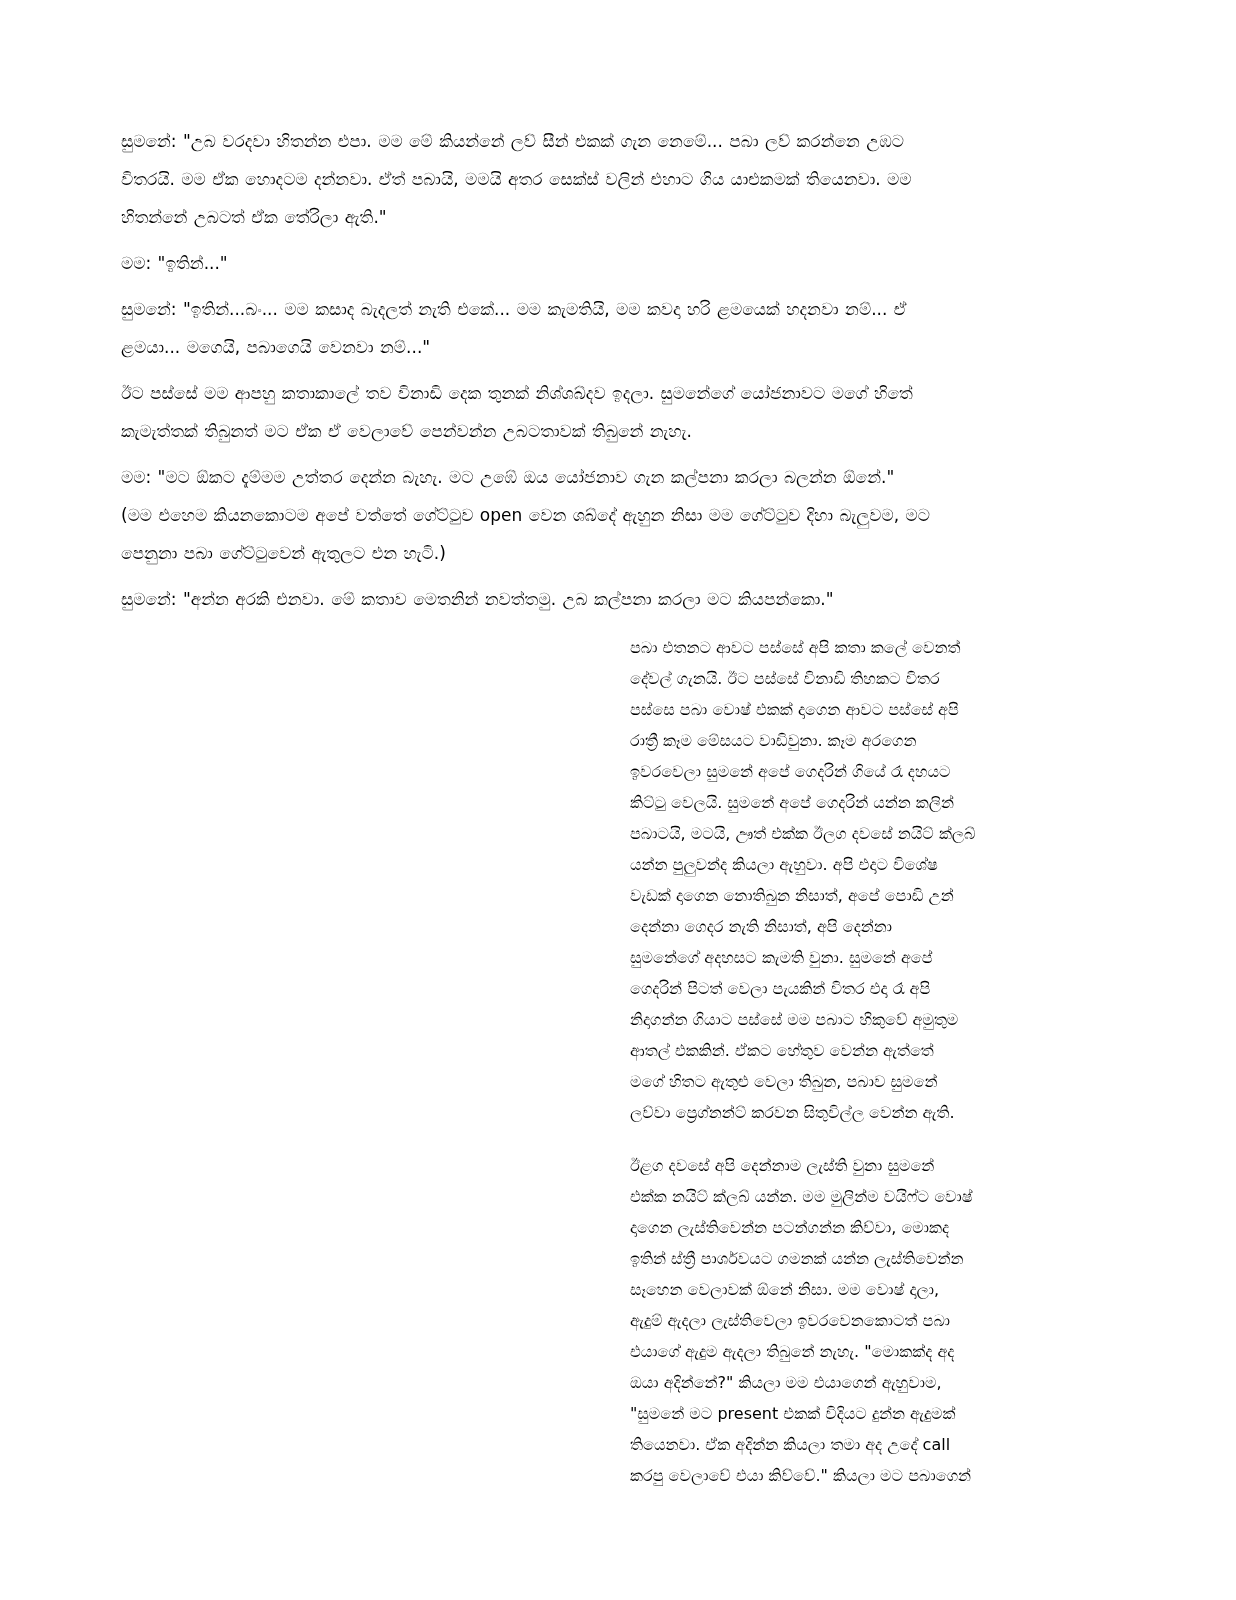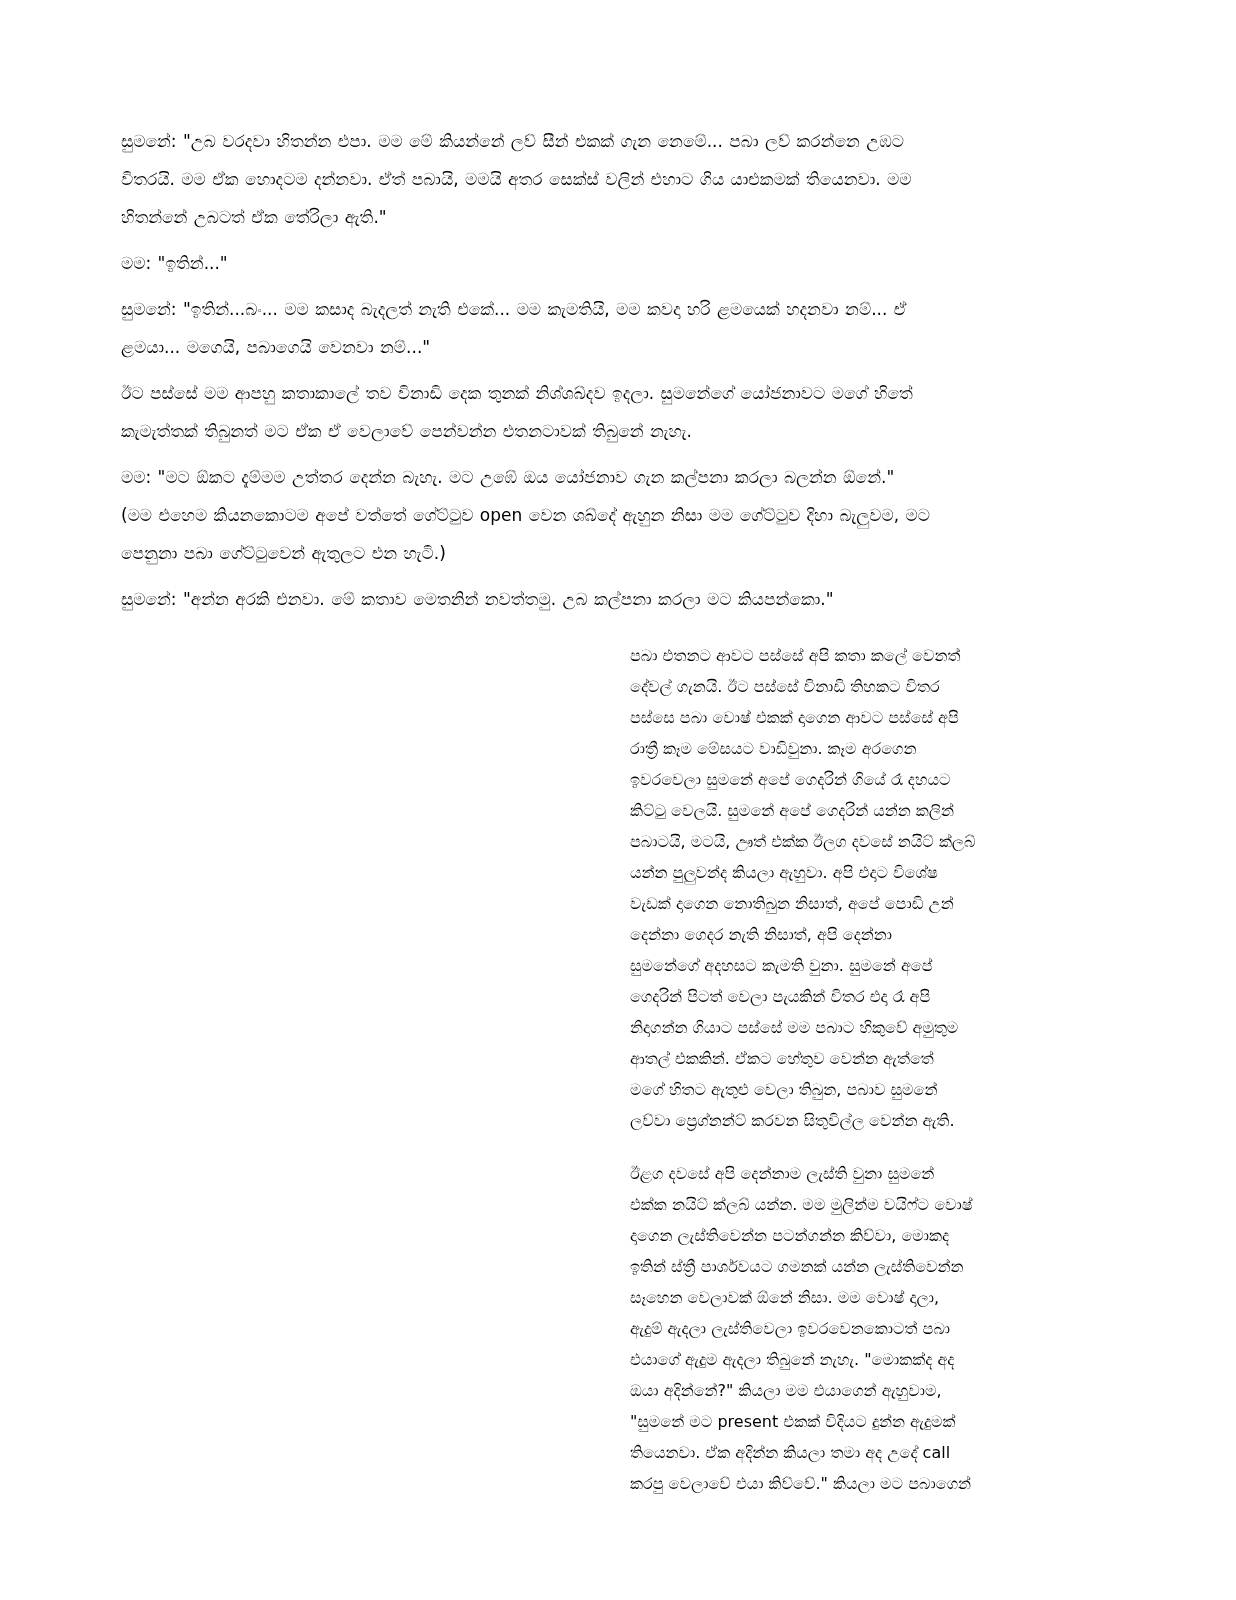--- a/index.html
+++ b/index.html
@@ -37,21 +37,20 @@
   }
   .left-empty-area {
     flex: none;
     width: 509px;
     min-height: 860px;
     background: #ffffff;
   }
   .right-column {
     flex: none;
     width: 488px;
-    margin-top: 8px;
   }
   .right-column p {
     white-space: pre-line;
     font-size: 16px;
     line-height: 31px;
     margin: 0 0 22px 0;
     text-align: left;
   }
 </style>
 </head>
@@ -60,21 +59,21 @@
 <div class="page">
 
   <div class="top-section">
     <p>සුමනේ: "උබ වරදවා හිතන්න එපා. මම මේ කියන්නේ ලව් සීන් එකක් ගැන නෙමේ... පබා ලව් කරන්නෙ උඹට
 විතරයි. මම ඒක හොදටම දන්නවා. ඒත් පබායි, මමයි අතර සෙක්ස් වලින් එහාට ගිය යාළුකමක් තියෙනවා. මම
 හිතන්නේ උබටත් ඒක තේරිලා ඇති."</p>
     <p>මම: "ඉතින්..."</p>
     <p>සුමනේ: "ඉතින්...බං... මම කසාද බැදලත් නැති එකේ... මම කැමතියි, මම කවදා හරි ළමයෙක් හදනවා නම්... ඒ
 ළමයා... මගෙයි, පබාගෙයි වෙනවා නම්..."</p>
     <p>ඊට පස්සේ මම ආපහු කතාකාලේ තව විනාඩි දෙක තුනක් නිශ්ශබ්දව ඉදලා. සුමනේගේ යෝජනාවට මගේ හිතේ
-කැමැත්තක් තිබුනත් මට ඒක ඒ වෙලාවේ පෙන්වන්න එතනටාවක් තිබුනේ නැහැ.</p>
+කැමැත්තක් තිබුනත් මට ඒක ඒ වෙලාවේ පෙන්වන්න උබටතාවක් තිබුනේ නැහැ.</p>
     <p>මම: "මට ඕකට දැම්මම උත්තර දෙන්න බැහැ. මට උඹේ ඔය යෝජනාව ගැන කල්පනා කරලා බලන්න ඕනේ."
 (මම එහෙම කියනකොටම අපේ වත්තේ ගේට්ටුව open වෙන ශබ්දේ ඇහුන නිසා මම ගේට්ටුව දිහා බැලුවම, මට
 පෙනුනා පබා ගේට්ටුවෙන් ඇතුලට එන හැටි.)</p>
     <p>සුමනේ: "අන්න අරකි එනවා. මේ කතාව මෙතනින් නවත්තමු. උබ කල්පනා කරලා මට කියපන්කො."</p>
   </div>
 
   <div class="split-section">
     <div class="left-empty-area"></div>
     <div class="right-column">
       <p>පබා එතනට ආවට පස්සේ අපි කතා කලේ වෙනත්

